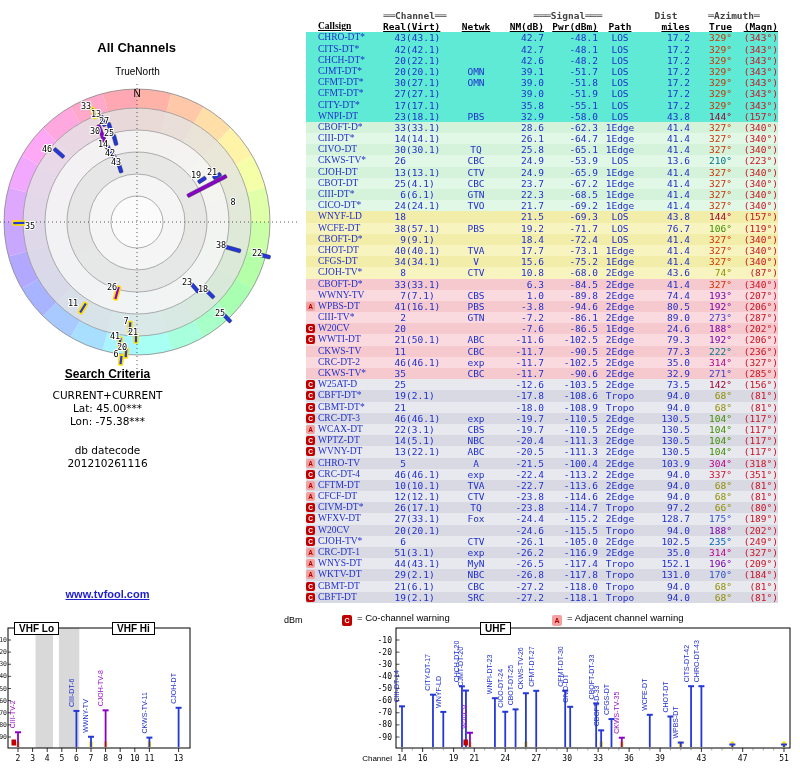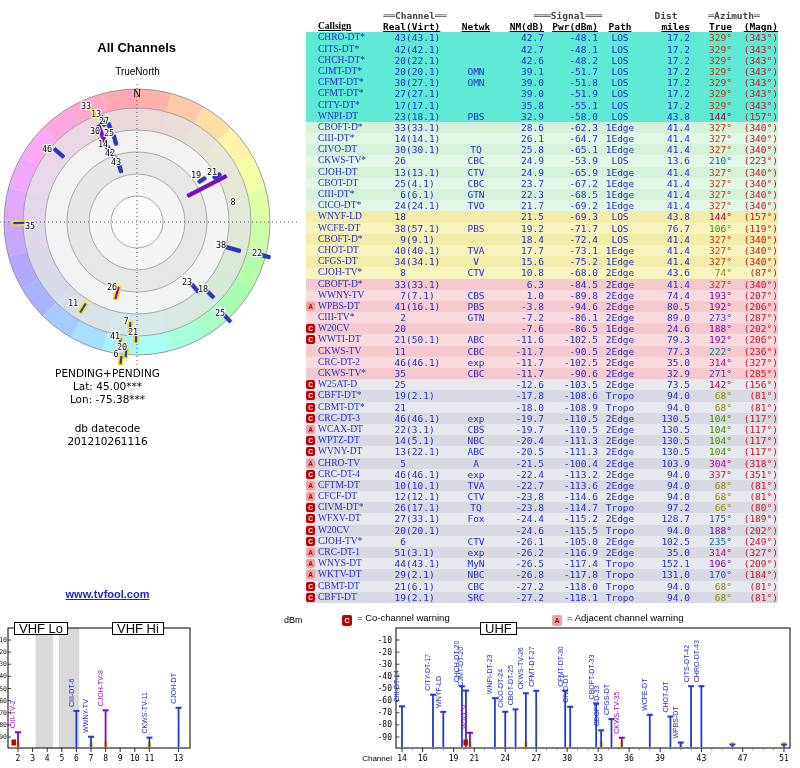--- a/index.html
+++ b/index.html
@@ -50,21 +50,21 @@
   
   #spec-svg{position:absolute;left:0;top:610px;}
   #dbm-label{position:absolute;left:284px;top:615px;font-size:9px;}
   .legend-item{position:absolute;top:612px;font-size:9.5px;}
   #legend-co{left:342px;} #legend-adj{left:552px;}
   .lg-ic{display:inline-block;width:10px;height:11px;border-radius:2px;margin-right:5px;
     vertical-align:-2px;text-align:center;font:bold 7px/11px "Liberation Sans",sans-serif;color:#fff;}
   .lg-ic.co{background:#c00000;}
   .lg-ic.adj{background:#f2a0a0;color:#b00000;}
   .band-label{position:absolute;top:622px;background:#fff;border:1px solid #000;
-    padding:0 4px;font-size:13px;font-weight:normal;line-height:11px;z-index:5;}
+    padding:0 4px;font-size:10px;font-weight:bold;line-height:11px;z-index:5;}
   #lbl-vhflo{left:14px;} #lbl-vhfhi{left:112px;} #lbl-uhf{left:480px;}
 </style>
 </head>
 <body>
 
 <div id="radar-title">All Channels</div>
 <div id="truenorth">TrueNorth</div>
 <svg id="radar-svg" width="300" height="320">
     <path d="M137,162 L137.0,29.0 A133,133 0 0 1 171.4,33.5 Z" fill="hsl(7,100%,83%)" stroke="none"></path>
     <path d="M137,162 L171.4,33.5 A133,133 0 0 1 203.5,46.8 Z" fill="hsl(22,100%,83%)" stroke="none"></path>
@@ -195,21 +195,22 @@
       <rect x="-5" y="-1.9" width="10" height="3.8" rx="1" fill="#2438d8" stroke="#ffdf00" stroke-width="1.6"></rect>
     </g>
     <text x="122" y="290" text-anchor="middle" font-size="8.5" font-family="DejaVu Sans Mono, monospace" fill="#000" paint-order="stroke" stroke="#ffffff" stroke-width="2">20</text>
     <g transform="translate(121,300) rotate(96.6)">
       <rect x="-5" y="-1.9" width="10" height="3.8" rx="1" fill="#2438d8" stroke="#ffdf00" stroke-width="1.6"></rect>
     </g>
     <text x="116" y="297" text-anchor="middle" font-size="8.5" font-family="DejaVu Sans Mono, monospace" fill="#000" paint-order="stroke" stroke="#ffffff" stroke-width="2">6</text>
   </svg>
 
 <div id="criteria">
-  <div class="crit-line">PENDING+PENDING</div>
+  <div class="crit-head">Search Criteria</div>
+  <div class="crit-line">CURRENT+CURRENT</div>
   <div class="crit-line">Lat: 45.00***</div>
   <div class="crit-line">Lon: -75.38***</div>
   <div class="crit-gap"></div>
   <div class="crit-line">db datecode</div>
   <div class="crit-line">201210261116</div>
 </div>
 
 <a id="site-link" href="#">www.tvfool.com</a>
 
 <div id="sig-table">

